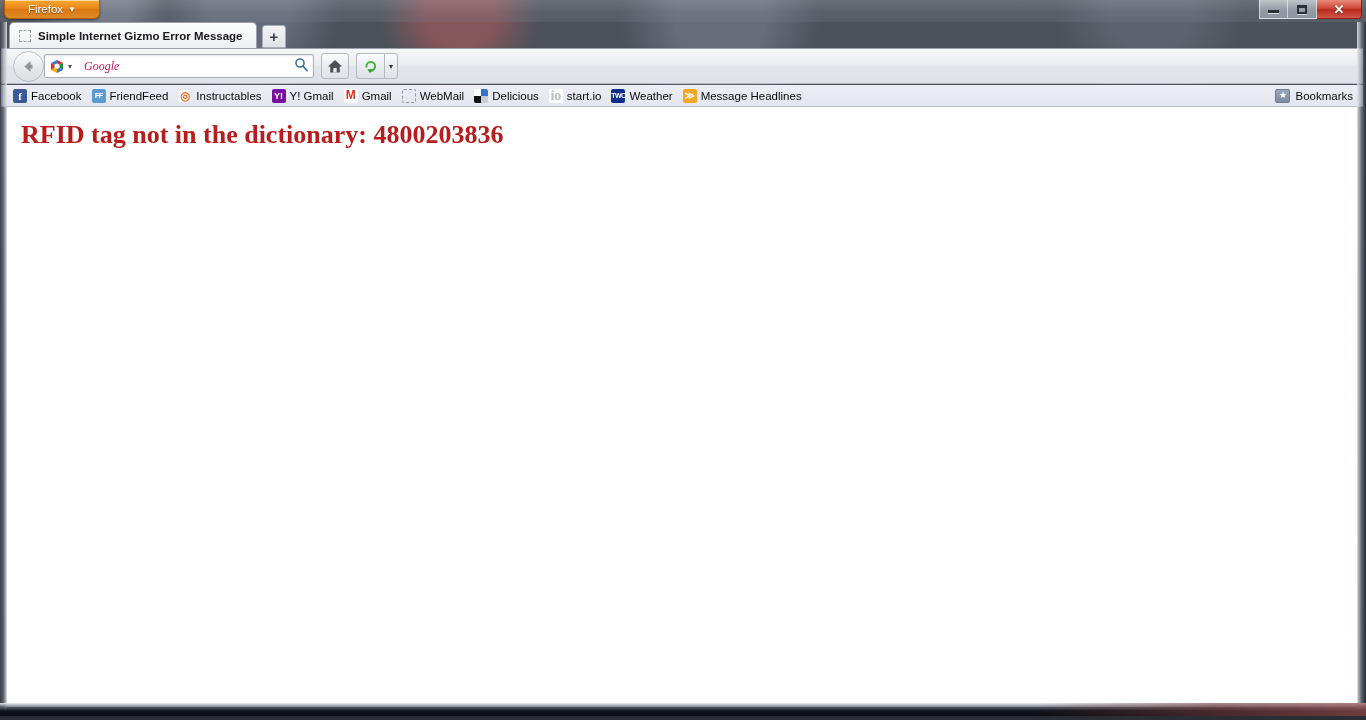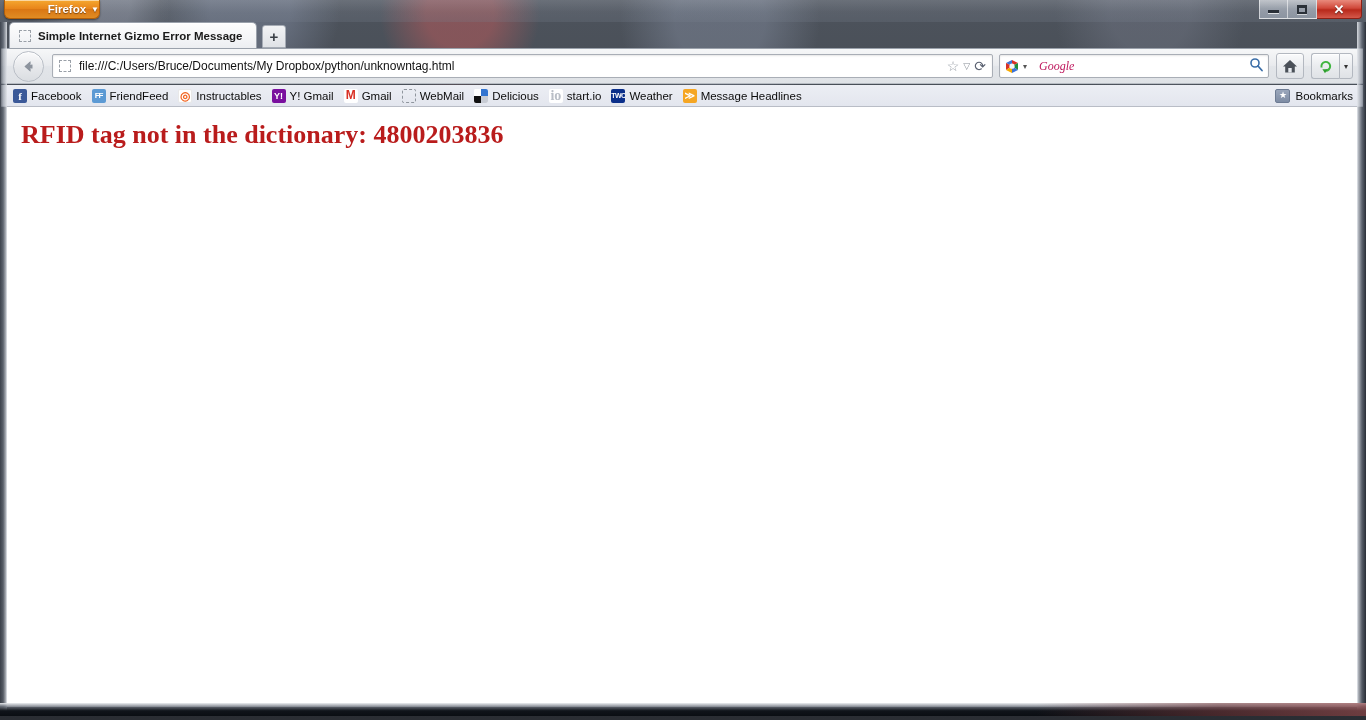--- a/index.html
+++ b/index.html
@@ -49,23 +49,23 @@
     position: absolute;
     left: 4px; top: 0px;
     width: 96px; height: 19px;
     border-radius: 0 0 6px 6px;
     background: linear-gradient(180deg, #f5a830 0%, #e8851a 48%, #da7713 52%, #e08c24 100%);
     border: 1px solid #b35f08;
     border-top: none;
     box-shadow: inset 0 1px 0 rgba(255,255,255,0.55), 0 1px 2px rgba(0,0,0,0.45);
     color: #ffffff;
     font-size: 11.5px;
-    font-weight: bold;
+    font-weight: normal;
     line-height: 18px;
-    text-align: right;
+    text-align: center;
     text-shadow: 0 1px 1px rgba(0,0,0,0.45);
     box-sizing: border-box;
     cursor: default;
   }
   #ff-button .caret {
     display: inline-block;
     margin-left: 5px;
     font-size: 8px;
     vertical-align: middle;
   }
@@ -442,29 +442,20 @@
   <div id="navbar">
 
     <div id="back-button">
       <svg width="17" height="17" viewBox="0 0 17 17">
         <path d="M10.5 3.2 L4.4 8.5 L10.5 13.8 L10.5 10.9 L8.0 10.9 L8.0 6.1 L10.5 6.1 Z" fill="#8d949e"></path>
         <path d="M10.2 3.6 L5.0 8.5 L10.2 13.3 L10.2 5.8 Z" fill="#8d949e"></path>
         <rect x="8.2" y="6.6" width="4.3" height="3.9" fill="#8d949e"></rect>
       </svg>
     </div>
 
-    <div id="urlbar">
-      <span class="favicon-placeholder"></span>
-      <span id="url-text">file:///C:/Users/Bruce/Documents/My Dropbox/python/unknowntag.html</span>
-      <span class="urlbar-icons">
-        <span style="font-size:14px;color:#9aa0a8;line-height:1;">☆</span>
-        <span style="font-size:9px;color:#8a9098;line-height:1;">▽</span>
-        <span style="font-size:14px;color:#5a6170;line-height:1;font-family:'Liberation Sans',sans-serif;">⟳</span>
-      </span>
-    </div>
 
     <div id="searchbar">
       <span style="flex:none;display:inline-block;width:15px;height:15px;position:relative;">
         <svg width="15" height="15" viewBox="0 0 15 15">
           <path d="M1 4 L7 1 L7 7 Z" fill="#3b73d6"></path>
           <path d="M1 4 L1 11 L7 7 Z" fill="#d93025"></path>
           <path d="M7 1 L13 4 L7 7 Z" fill="#d93025"></path>
           <path d="M7 7 L13 4 L13 11 Z" fill="#1e8e3e"></path>
           <path d="M1 11 L7 14 L7 7 Z" fill="#f9ab00"></path>
           <path d="M7 7 L7 14 L13 11 Z" fill="#3b73d6"></path>

